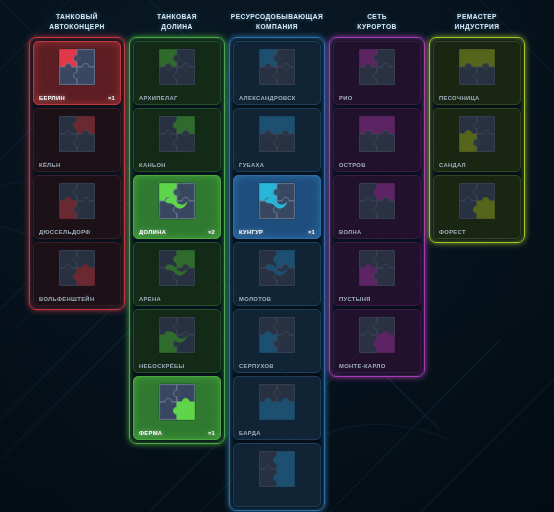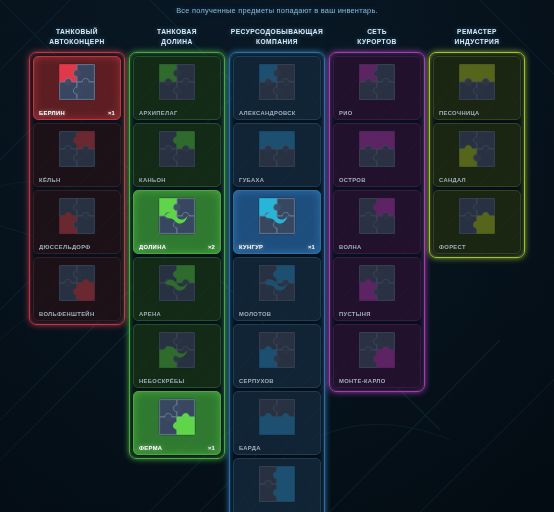--- a/index.html
+++ b/index.html
@@ -184,21 +184,20 @@
       </g>
       <g fill="none" stroke="#0f2c3e" stroke-width="1.1">
         <path d="M-20 300 q80 -90 180 -40 q90 45 40 140"></path>
         <path d="M40 420 q110 -120 230 -50"></path>
         <path d="M300 560 q90 -110 210 -60"></path>
       </g>
     </svg>
   </div>
   <div class="vignette"></div>
 
-  <div class="banner">Все полученные предметы попадают в ваш инвентарь.</div>
 
   <div class="board">
       <div class="column" style="--accent: #c1353f; --glow: #e0404c; --cardbg: #1d1118; --cardbg-active: #5c1e22; --cardborder: #3a1d26;">
         <div class="col-title">
           <div>ТАНКОВЫЙ</div>
           <div>АВТОКОНЦЕРН</div>
         </div>
         <div class="group">
           <div class="card active">
             <div class="card-streak">

